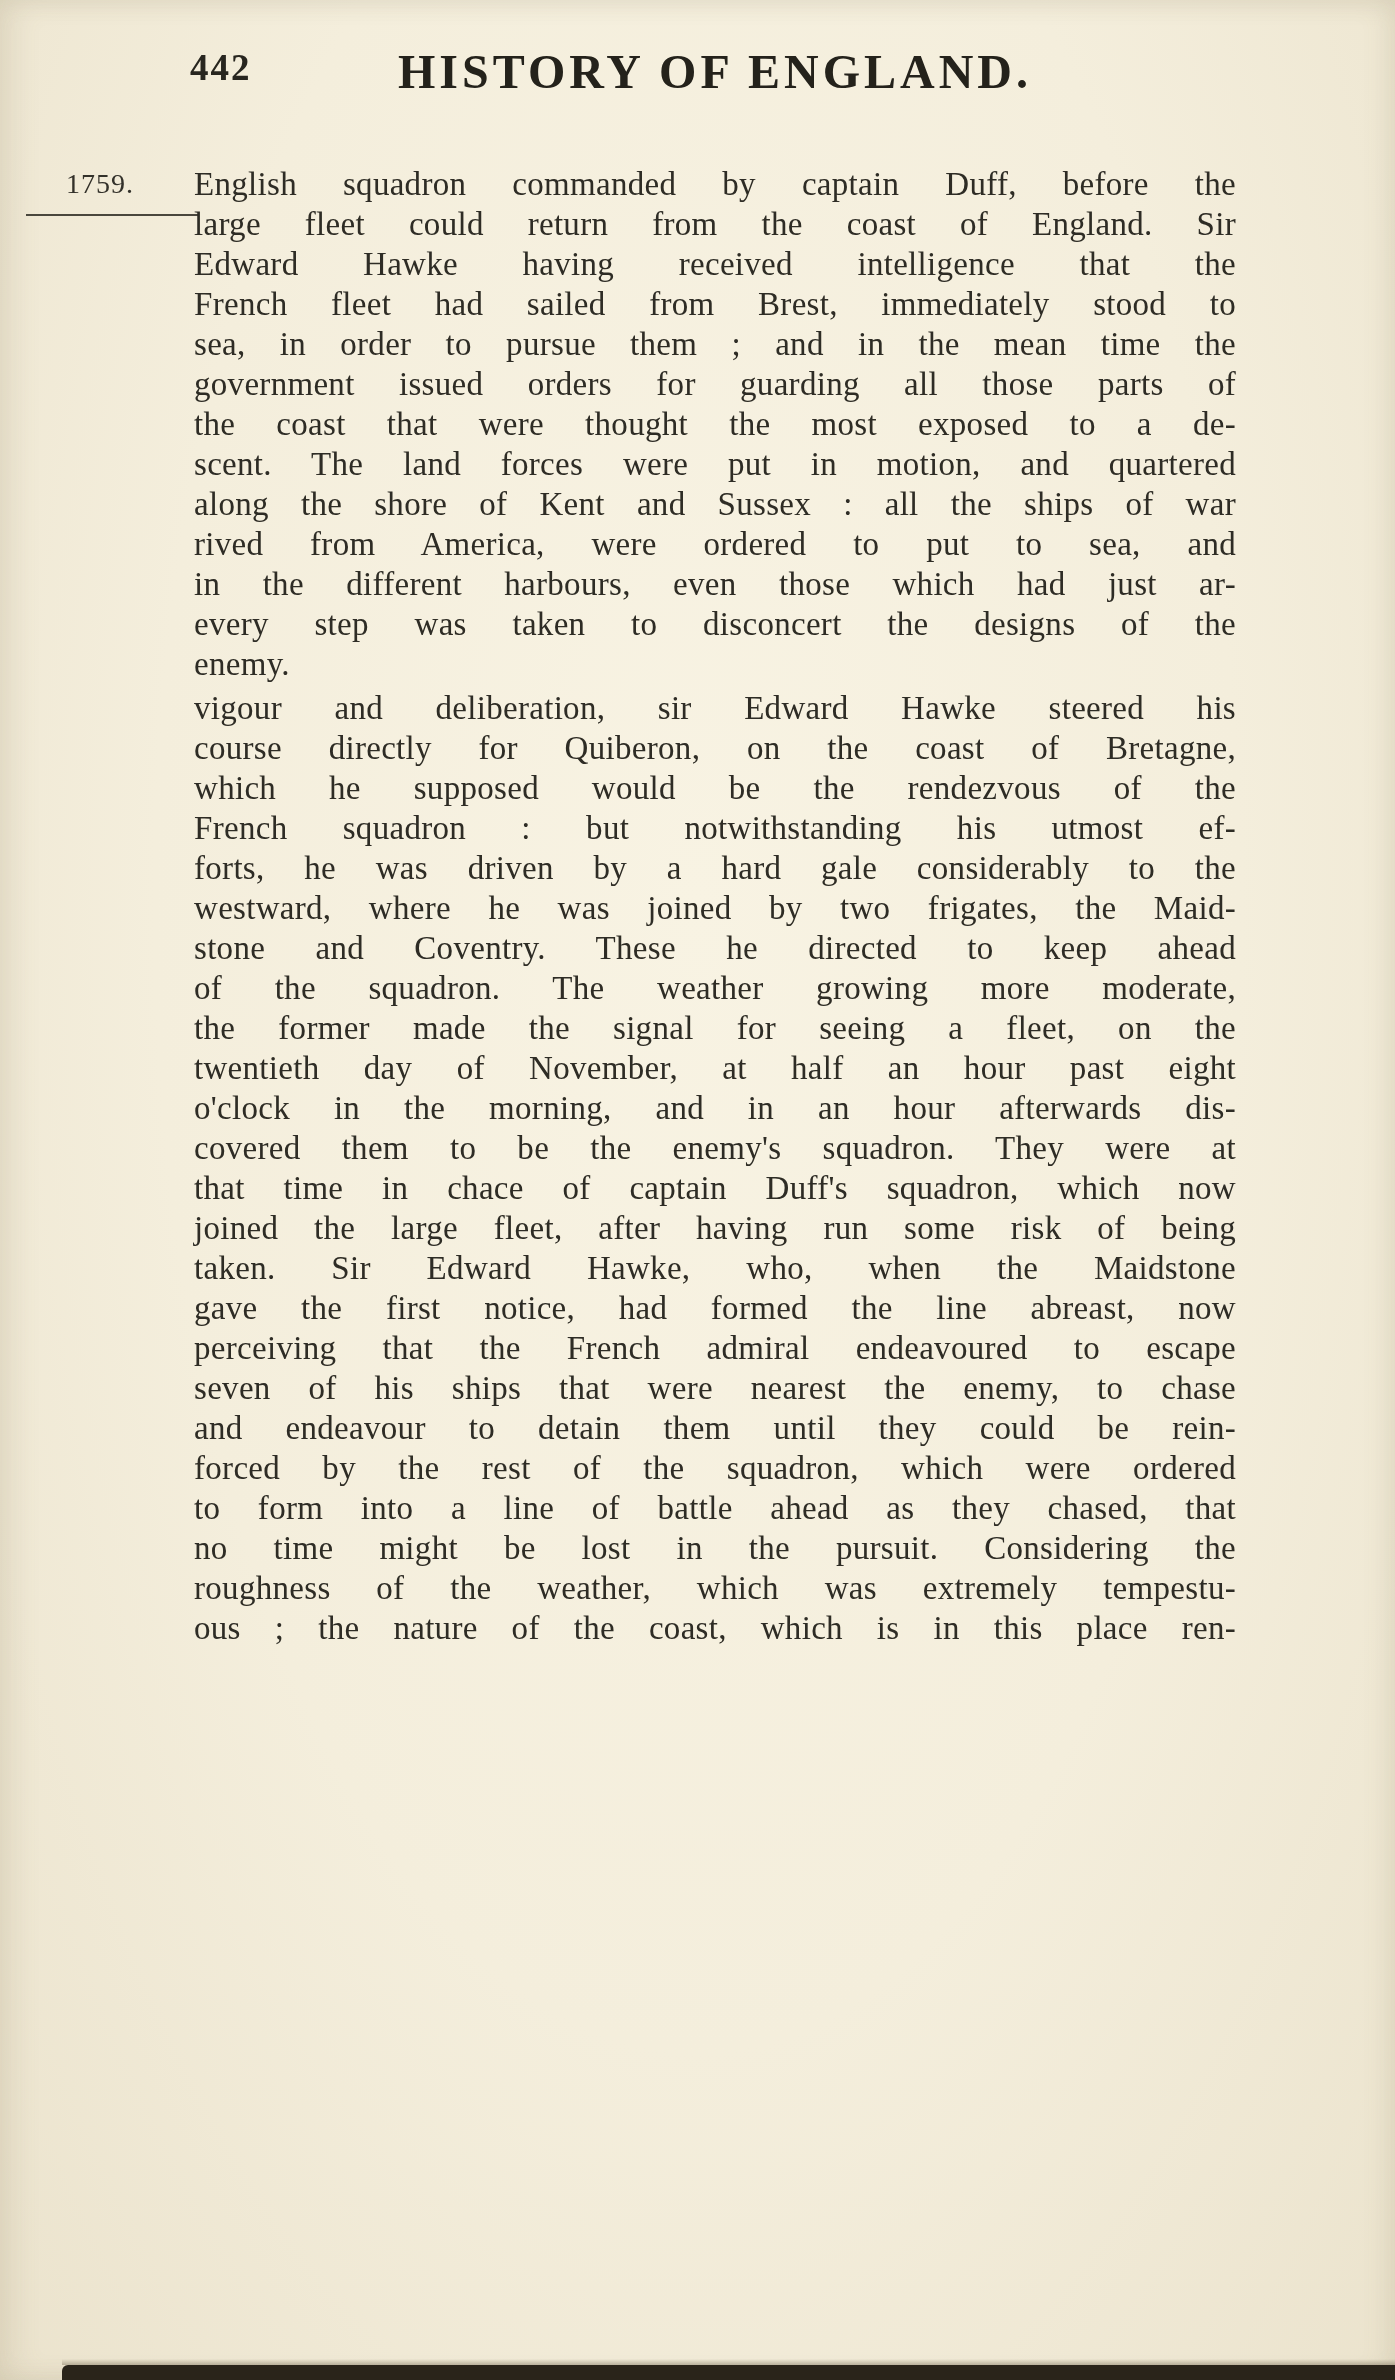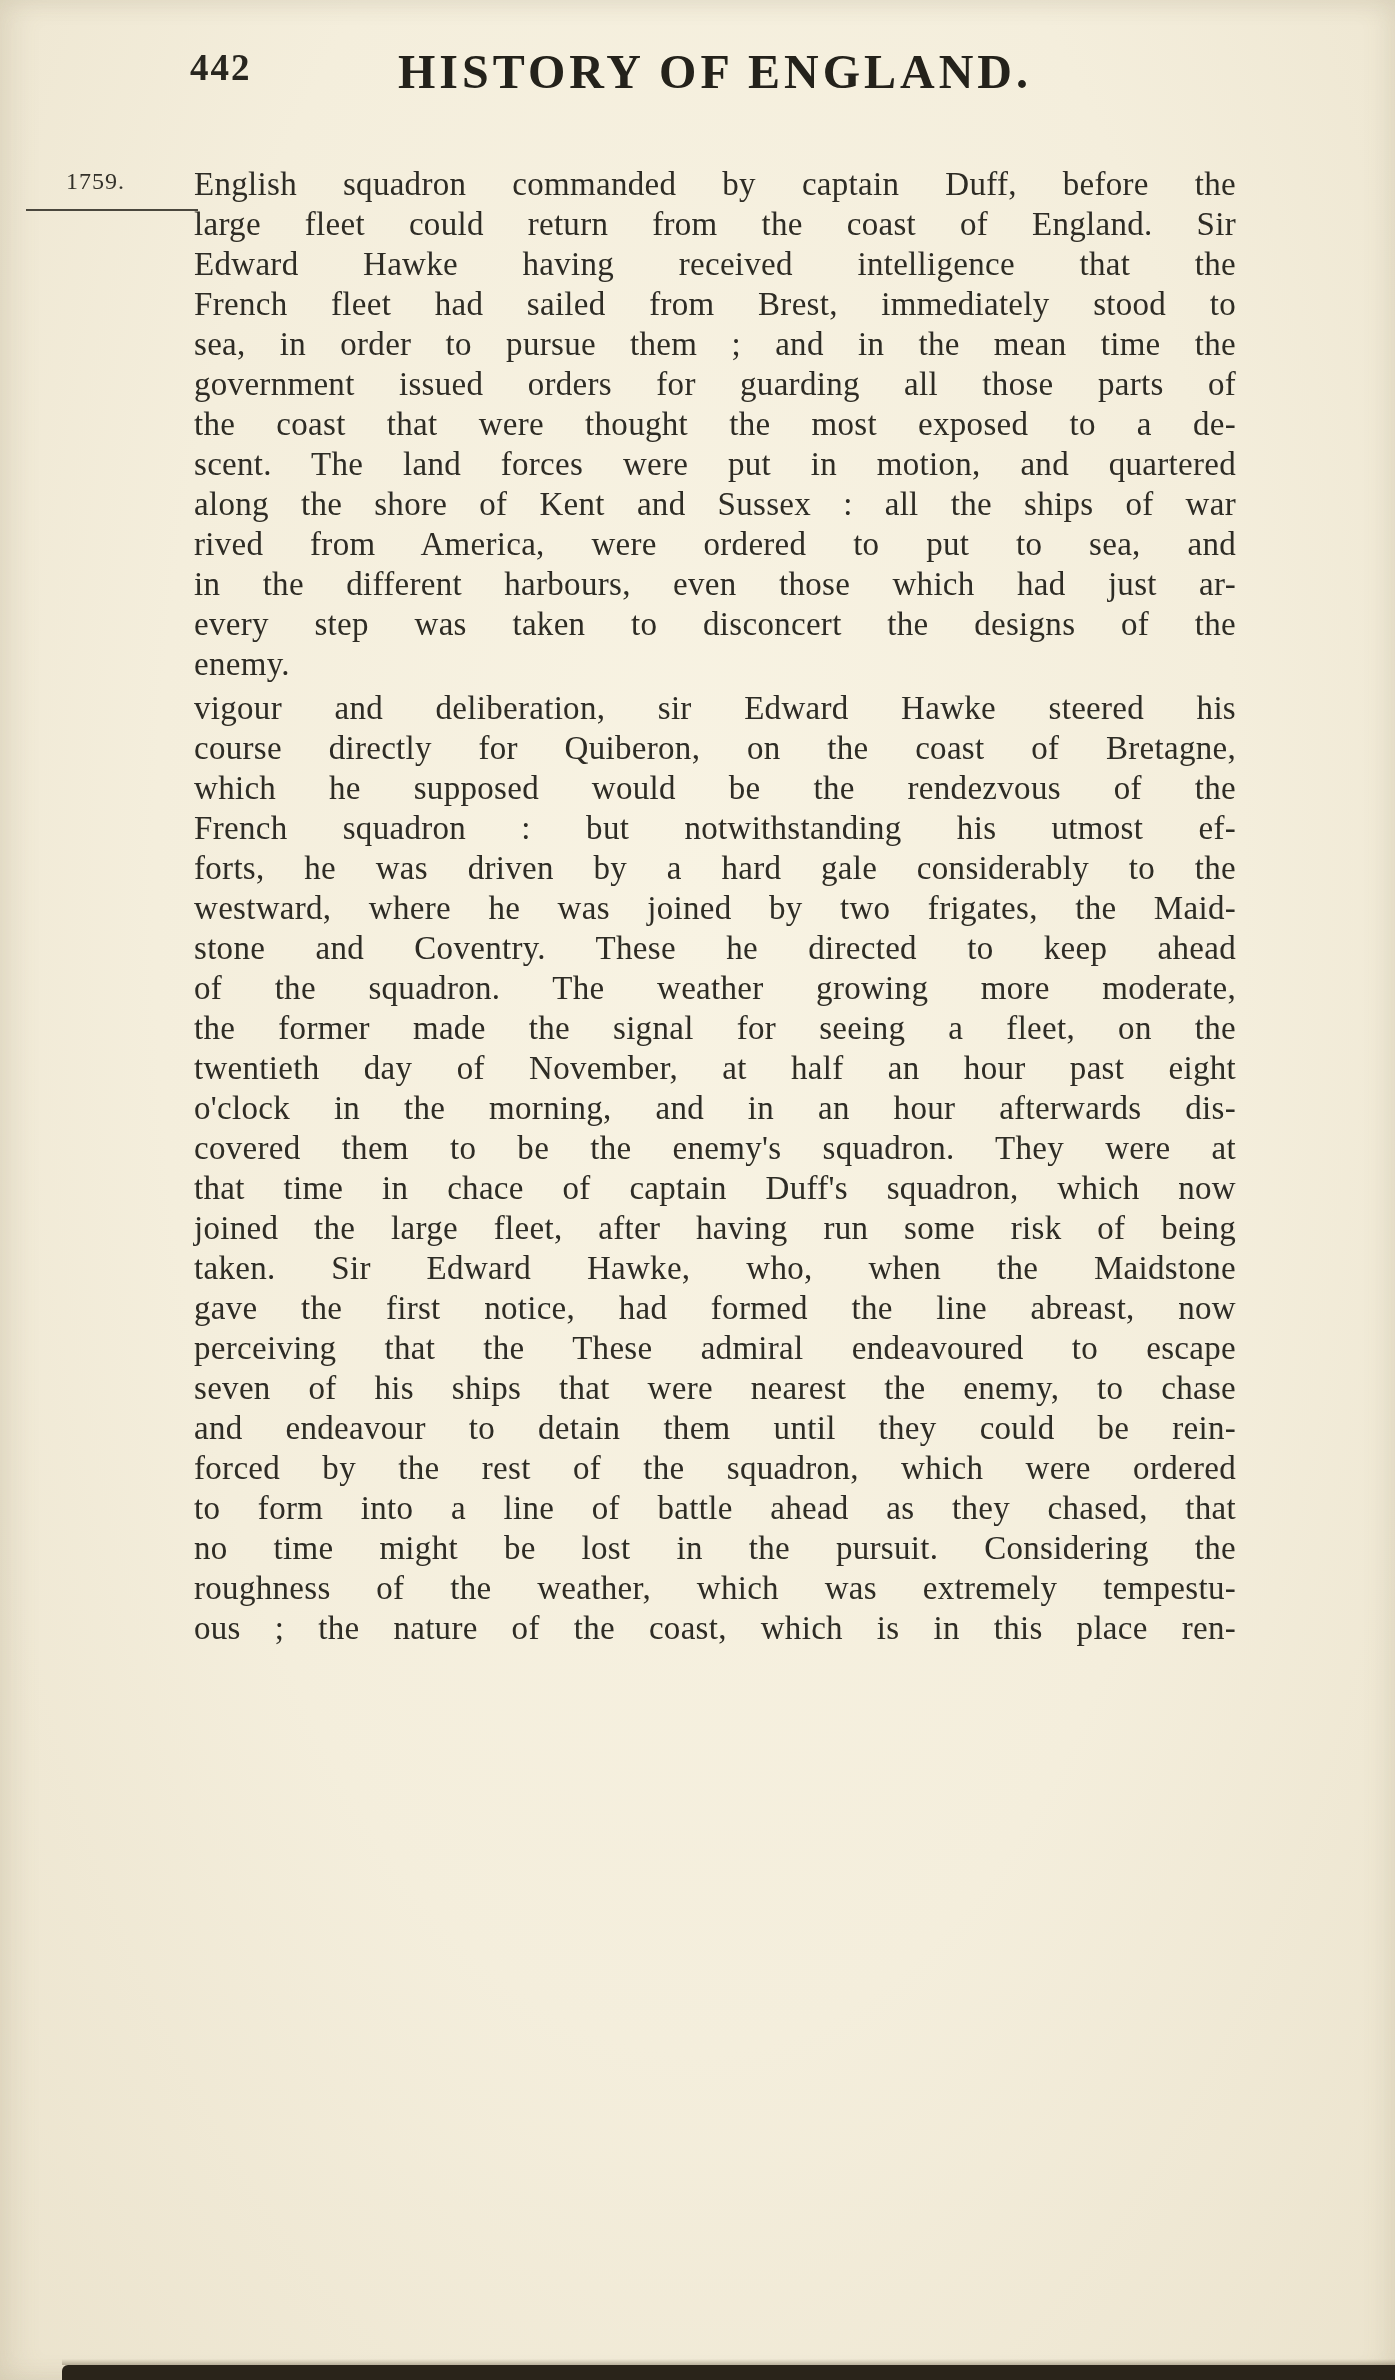--- a/index.html
+++ b/index.html
@@ -47,21 +47,21 @@
   }
   .margin-note {
     position: absolute;
     left: 0;
     top: 168px;
     width: 200px;
   }
   .margin-year {
     display: block;
     margin-left: 66px;
-    font-size: 24px;
+    font-size: 28px;
     letter-spacing: 1px;
     color: #33312a;
   }
   .margin-rule {
     margin-left: 26px;
     margin-top: 14px;
     width: 172px;
     border-top: 2.5px solid #4a473d;
   }
   .text-block {
@@ -144,21 +144,21 @@
         <div class="line">stone and Coventry. These he directed to keep ahead</div>
         <div class="line">of the squadron. The weather growing more moderate,</div>
         <div class="line">the former made the signal for seeing a fleet, on the</div>
         <div class="line">twentieth day of November, at half an hour past eight</div>
         <div class="line">o'clock in the morning, and in an hour afterwards dis-</div>
         <div class="line">covered them to be the enemy's squadron. They were at</div>
         <div class="line">that time in chace of captain Duff's squadron, which now</div>
         <div class="line">joined the large fleet, after having run some risk of being</div>
         <div class="line">taken. Sir Edward Hawke, who, when the Maidstone</div>
         <div class="line">gave the first notice, had formed the line abreast, now</div>
-        <div class="line">perceiving that the These admiral endeavoured to escape</div>
+        <div class="line">perceiving that the French admiral endeavoured to escape</div>
         <div class="line">seven of his ships that were nearest the enemy, to chase</div>
         <div class="line">and endeavour to detain them until they could be rein-</div>
         <div class="line">forced by the rest of the squadron, which were ordered</div>
         <div class="line">to form into a line of battle ahead as they chased, that</div>
         <div class="line">no time might be lost in the pursuit. Considering the</div>
         <div class="line">roughness of the weather, which was extremely tempestu-</div>
         <div class="line">ous ; the nature of the coast, which is in this place ren-</div>
       </div>
     </div>
 

